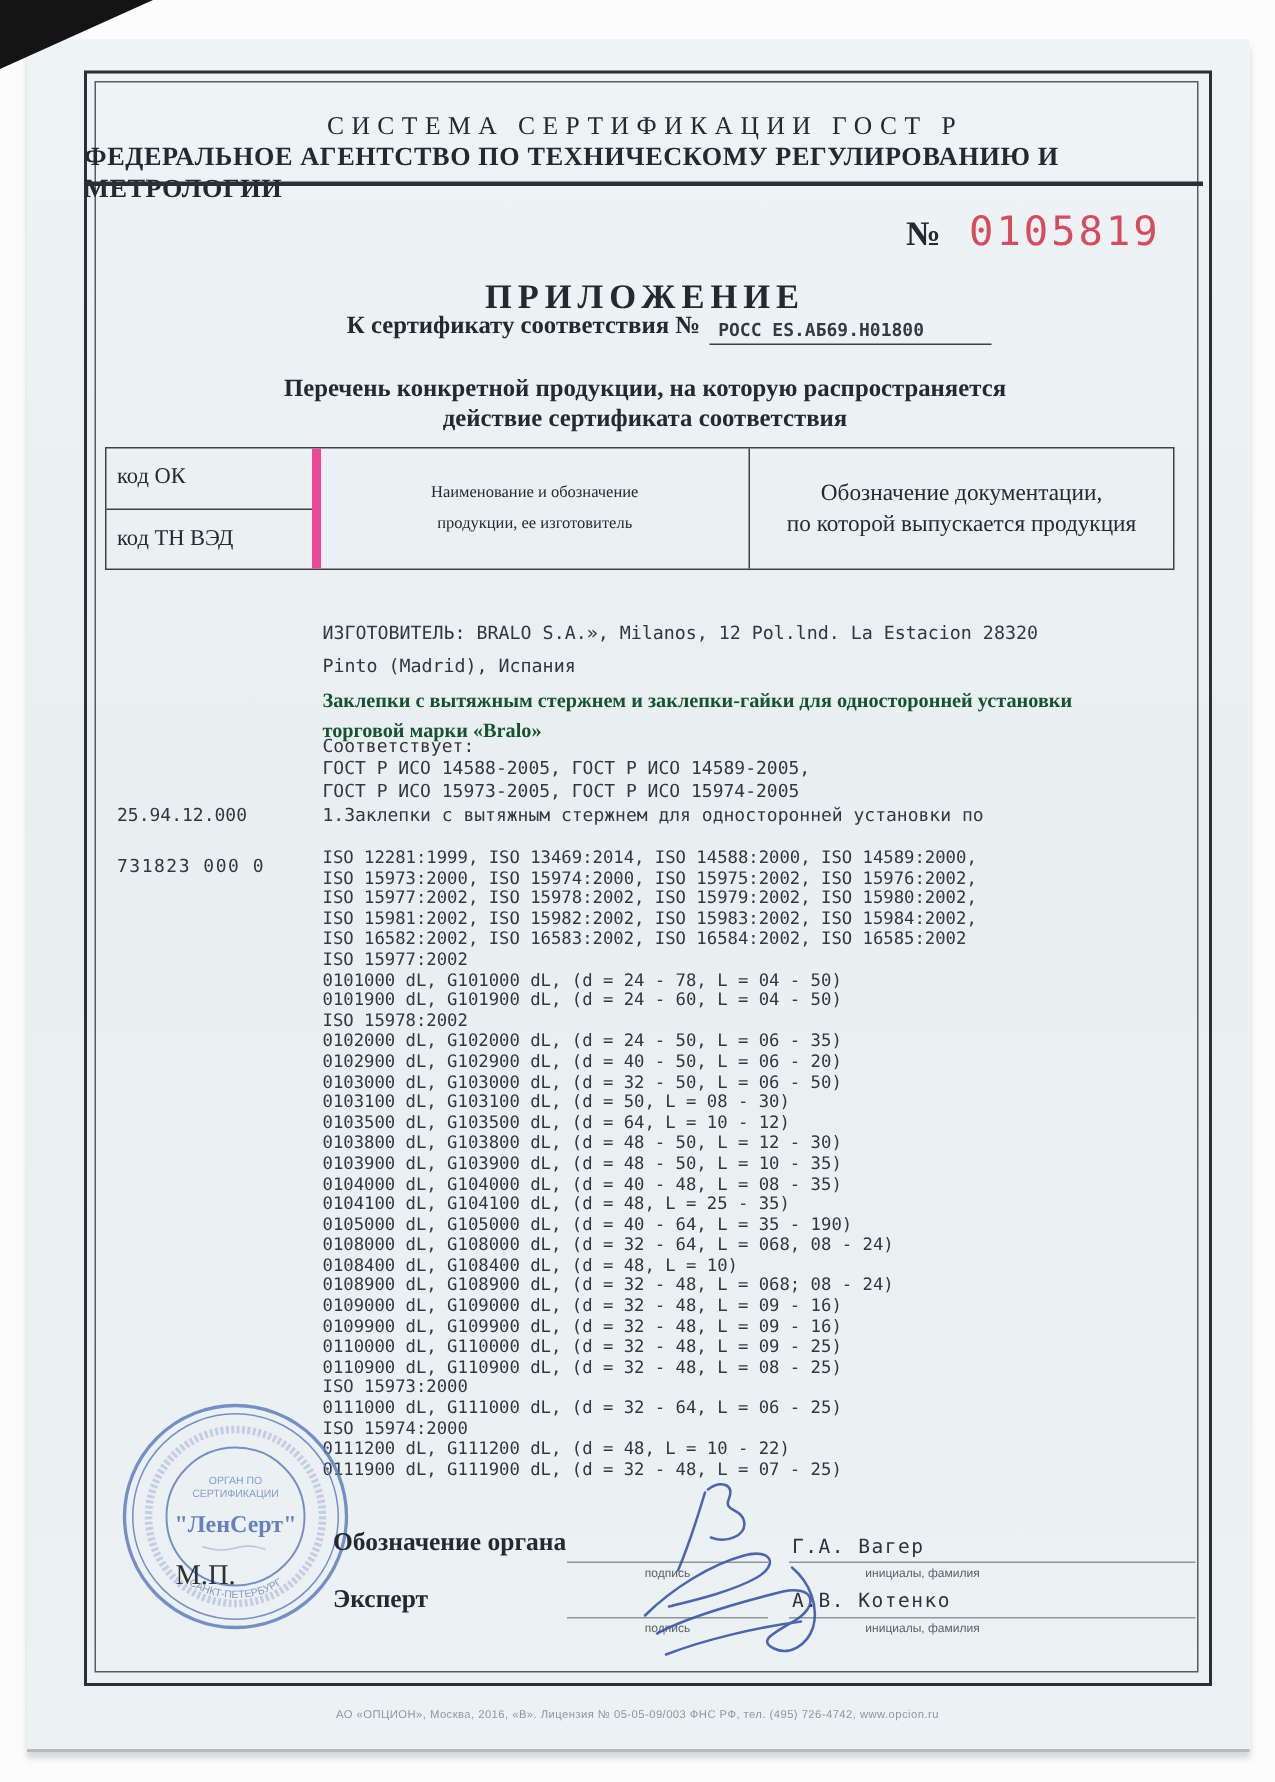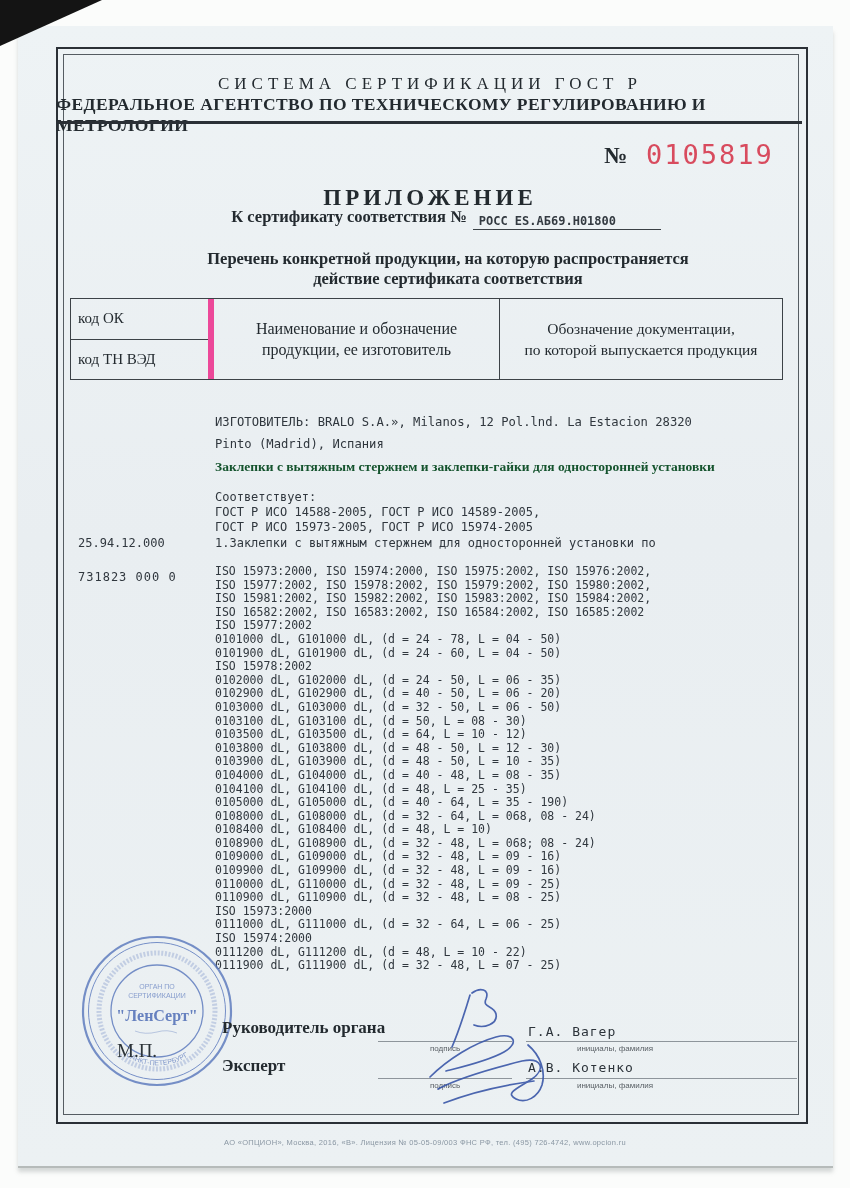--- a/index.html
+++ b/index.html
@@ -26,28 +26,28 @@
   .h-title{left:56px;top:171px;width:748px;text-align:center;font-weight:bold;
            font-size:23px;letter-spacing:4px;margin-top:14px;}
   .certline{left:0;top:204px;width:850px;display:flex;justify-content:center;
             align-items:flex-end;transform:translateX(21px);}
   .certline .lbl{font-size:16.5px;font-weight:bold;line-height:26px;}
   .certline .vbox{display:inline-block;width:188px;border-bottom:1.5px solid #3a4045;
                   margin-left:6px;}
   .certline .val{font-family:"DejaVu Sans Mono",monospace;font-size:12px;
                  padding:0 0 6px 6px;white-space:nowrap;color:#333a41;font-weight:bold;}
   .subtitle{left:56px;top:249px;width:748px;text-align:center;font-weight:bold;
-            font-size:16.5px;line-height:19.5px;white-space:pre-line;padding-left:18px;}
+            font-size:16.5px;line-height:19.5px;white-space:pre-line;}
   
   .tbl{left:70px;top:298px;width:711px;height:80px;border:1.5px solid #3c4247;display:flex;}
   .tbl .c1{width:137px;border-right:6px solid #ec4899;display:flex;flex-direction:column;}
   .tbl .c1 .cell{flex:1;display:flex;align-items:center;padding-left:7px;font-size:15px;}
   .tbl .c1 .cell.top{border-bottom:1px solid #3c4247;}
   .tbl .c2{width:285px;border-right:1px solid #3c4247;display:flex;align-items:center;
-           justify-content:center;text-align:center;font-size:16px;line-height:21px;
+           justify-content:center;text-align:center;font-size:11px;line-height:21px;
            white-space:pre-line;}
   .tbl .c3{flex:1;display:flex;align-items:center;justify-content:center;text-align:center;
            font-size:15.5px;line-height:21px;white-space:pre-line;}
   
   .mono{font-family:"DejaVu Sans Mono",monospace;color:#30373e;}
   .manuf{left:215px;top:411px;font-size:12.2px;line-height:22px;}
   .descr{left:215px;top:457px;font-size:13.5px;line-height:19.5px;font-weight:bold;color:#14532d;}
   .conf{left:215px;top:490px;font-size:12px;line-height:15.2px;}
   .spec{left:215px;top:565px;font-size:11.5px;line-height:13.6px;}
   .code-ok{left:78px;top:536px;font-size:12px;}
@@ -116,28 +116,30 @@
 
   <div class="abs mono code-ok">25.94.12.000</div>
   <div class="abs mono code-tn">731823 000 0</div>
 
   <div class="abs mono manuf">
       <div>ИЗГОТОВИТЕЛЬ: BRALO S.A.», Milanos, 12 Pol.lnd. La Estacion 28320</div>
       <div>Pinto (Madrid), Испания</div>
     </div>
   <div class="abs descr">
       <div>Заклепки с вытяжным стержнем и заклепки-гайки для односторонней установки</div>
+      <div>торговой марки «Bralo»</div>
     </div>
   <div class="abs mono conf">
       <div>Соответствует:</div>
       <div>ГОСТ Р ИСО 14588-2005, ГОСТ Р ИСО 14589-2005,</div>
       <div>ГОСТ Р ИСО 15973-2005, ГОСТ Р ИСО 15974-2005</div>
       <div>1.Заклепки с вытяжным стержнем для односторонней установки по</div>
     </div>
   <div class="abs mono spec">
+      <div>ISO 12281:1999, ISO 13469:2014, ISO 14588:2000, ISO 14589:2000,</div>
       <div>ISO 15973:2000, ISO 15974:2000, ISO 15975:2002, ISO 15976:2002,</div>
       <div>ISO 15977:2002, ISO 15978:2002, ISO 15979:2002, ISO 15980:2002,</div>
       <div>ISO 15981:2002, ISO 15982:2002, ISO 15983:2002, ISO 15984:2002,</div>
       <div>ISO 16582:2002, ISO 16583:2002, ISO 16584:2002, ISO 16585:2002</div>
       <div>ISO 15977:2002</div>
       <div>0101000 dL, G101000 dL, (d = 24 - 78, L = 04 - 50)</div>
       <div>0101900 dL, G101900 dL, (d = 24 - 60, L = 04 - 50)</div>
       <div>ISO 15978:2002</div>
       <div>0102000 dL, G102000 dL, (d = 24 - 50, L = 06 - 35)</div>
       <div>0102900 dL, G102900 dL, (d = 40 - 50, L = 06 - 20)</div>
@@ -180,21 +182,21 @@
       </text>
       <text x="80" y="58" text-anchor="middle" font-size="7" opacity="0.85">ОРГАН ПО</text>
       <text x="80" y="67" text-anchor="middle" font-size="7" opacity="0.85">СЕРТИФИКАЦИИ</text>
       <text x="80" y="90" text-anchor="middle" font-size="16" font-weight="bold" font-family="Liberation Serif, serif" fill="#4a69b4">"ЛенСерт"</text>
       <path d="M 58 100 q 10 4 22 1 q 10 -3 20 1" stroke="#5b79bd" fill="none" stroke-width="1" opacity="0.45"></path>
     </g>
   </svg>
 
   <div class="abs mp">М.П.</div>
 
-  <div class="abs sig-label1">Руководитель органа</div>
+  <div class="abs sig-label1">Обозначение органа</div>
   <div class="abs sig-label2">Эксперт</div>
 
   <div class="abs sline l1a"></div>
   <div class="abs sline l1b"></div>
   <div class="abs sline l2a"></div>
   <div class="abs sline l2b"></div>
 
   <div class="abs cap cap1a">подпись</div>
   <div class="abs cap cap1b">инициалы, фамилия</div>
   <div class="abs cap cap2a">подпись</div>

